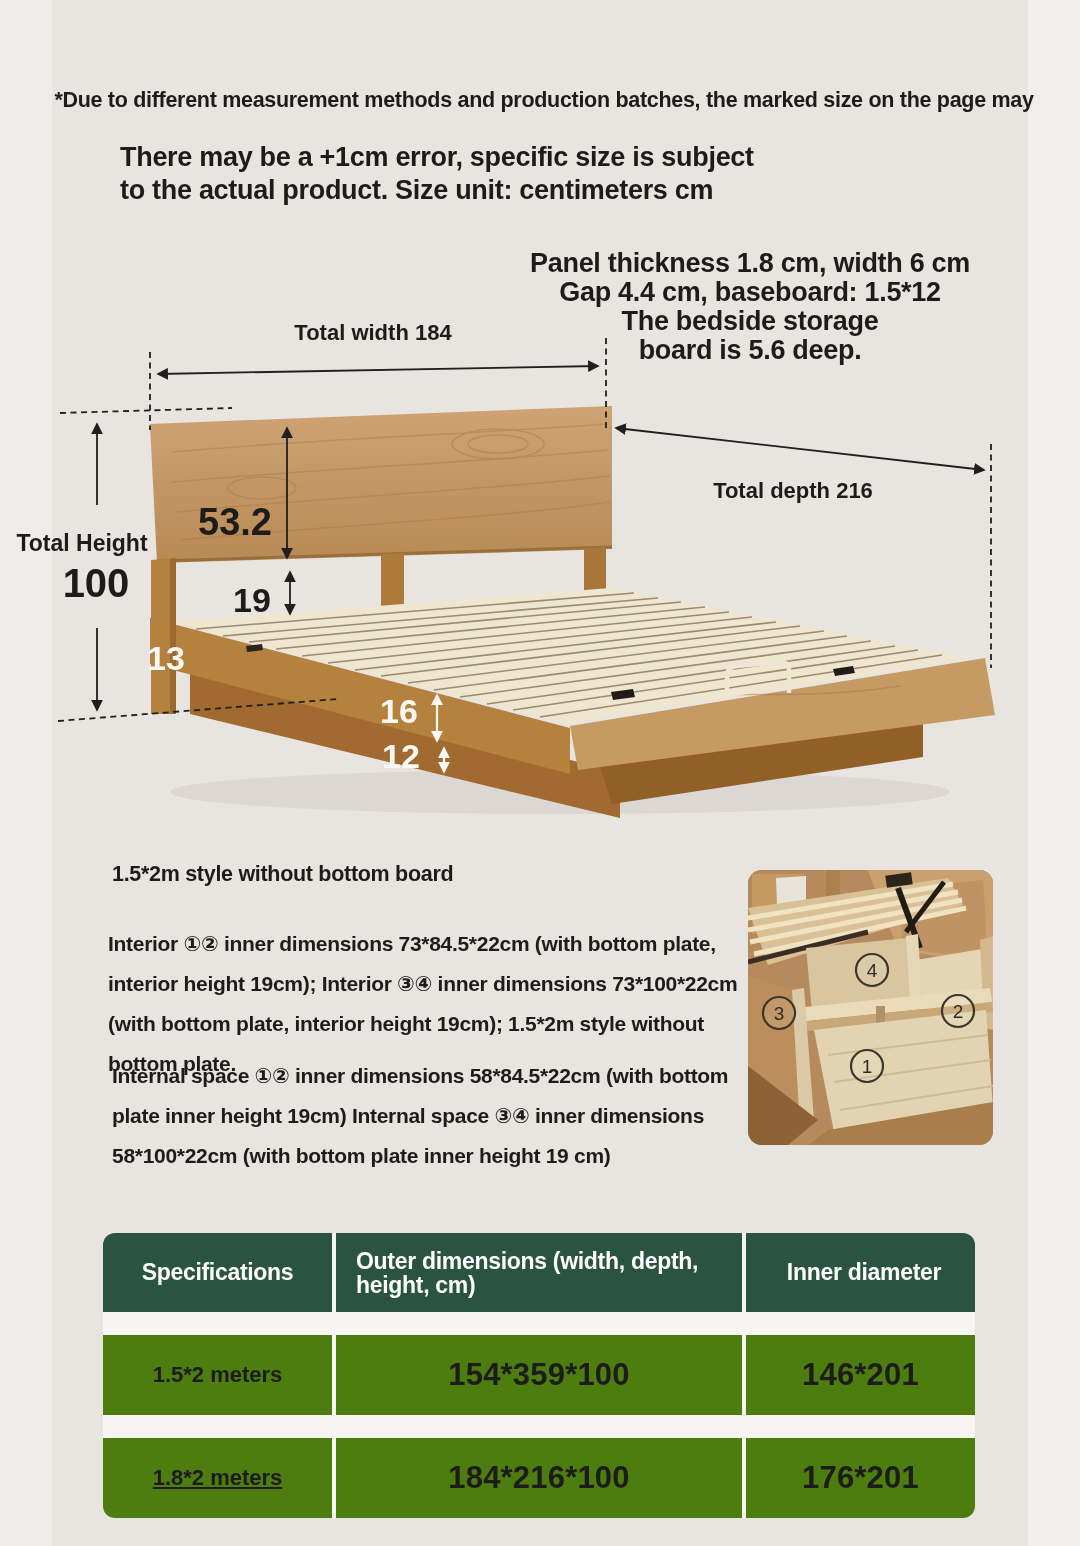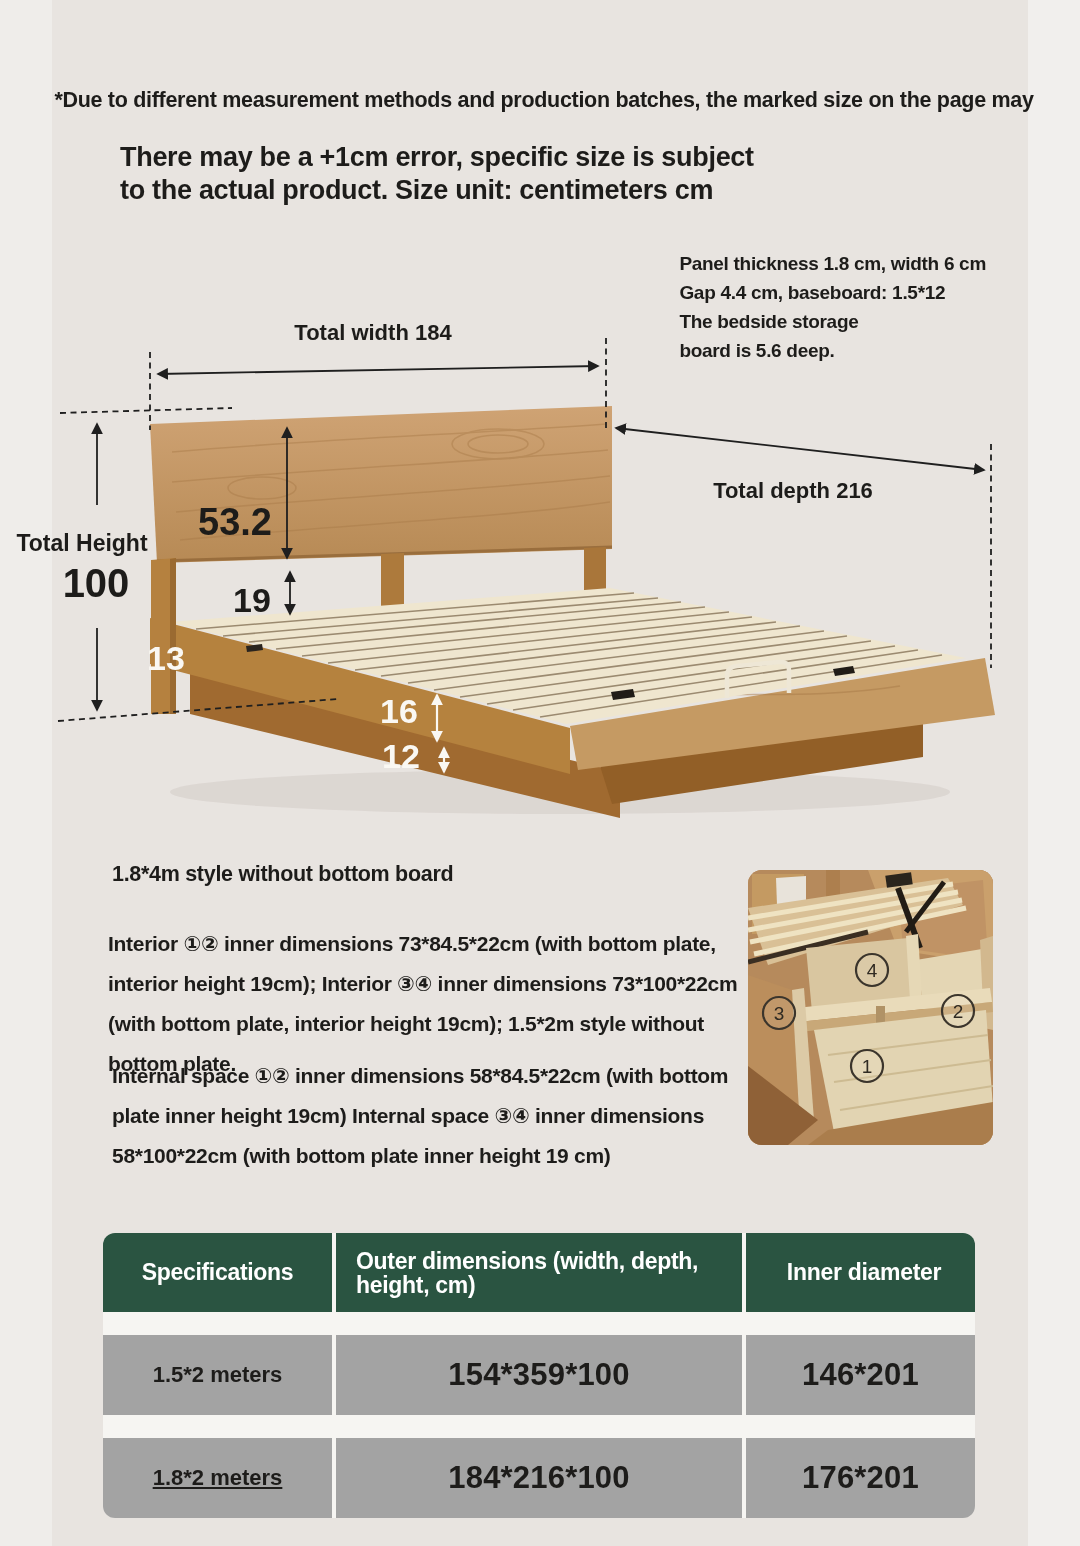--- a/index.html
+++ b/index.html
@@ -14,22 +14,22 @@
   .strip.right{right:0;width:52px;background:#f1efed;}
   .disclaimer{
     position:absolute;left:20px;right:12px;top:88px;
     text-align:center;font-size:21.5px;font-weight:700;letter-spacing:-0.3px;
   }
   .size-note{
     position:absolute;left:120px;top:141px;
     font-size:27px;font-weight:700;line-height:33px;letter-spacing:-0.3px;
   }
   .annotations{
-    position:absolute;right:94px;top:249px;text-align:left;
-    font-size:19px;font-weight:700;line-height:29px;letter-spacing:-0.3px;
+    position:absolute;right:110px;top:249px;text-align:center;
+    font-size:27px;font-weight:700;line-height:29px;letter-spacing:-0.3px;
   }
   .style-note{
     position:absolute;left:112px;top:862px;
     font-size:21.5px;font-weight:700;letter-spacing:-0.3px;
   }
   .paragraph{
     position:absolute;font-size:21px;font-weight:700;line-height:40px;letter-spacing:-0.3px;
   }
   .para-interior{left:108px;top:924px;width:648px;}
   .para-internal{left:112px;top:1056px;width:628px;}
@@ -54,21 +54,21 @@
   }
   .t-row{display:flex;gap:4px;}
   .t-head{height:79px;}
   .t-body{flex:1;}
   .t-cell{display:flex;align-items:center;justify-content:center;}
   .c1{width:229px;}.c2{width:406px;}.c3{flex:1;}
   .t-head .t-cell{background:#2a5441;color:#fff;font-weight:700;font-size:23px;letter-spacing:-0.3px;}
   .t-head .c1{border-top-left-radius:12px;}
   .t-head .c3{border-top-right-radius:12px;padding-left:7px;}
   .t-head .c2{justify-content:flex-start;padding-left:20px;box-sizing:border-box;line-height:24px;}
-  .t-body .t-cell{background:#a3a3a3;}
+  .t-body .t-cell{background:#4d7c0f;}
   .t-body .c1{font-weight:700;font-size:22px;}
   .t-body .c2,.t-body .c3{font-weight:700;font-size:31px;letter-spacing:0.2px;}
   .t-last .c1{border-bottom-left-radius:12px;text-decoration:underline;}
   .t-last .c3{border-bottom-right-radius:12px;}
 </style>
 </head>
 <body>
 
 <div class="strip left"></div>
 <div class="strip right"></div>
@@ -179,21 +179,21 @@
     <text x="82" y="551" class="dim-text dim-23">Total Height</text>
     <text x="96" y="597" class="dim-text dim-40">100</text>
     <text x="235" y="535" class="dim-text dim-38">53.2</text>
     <text x="252" y="612" class="dim-text dim-34">19</text>
     <text x="166" y="670" class="white-num">13</text>
     <text x="399" y="723" class="white-num">16</text>
     <text x="401" y="768" class="white-num">12</text>
   </g>
 </svg>
 
-<div class="style-note">1.8*4m style without bottom board</div>
+<div class="style-note">1.5*2m style without bottom board</div>
 <div class="paragraph para-interior">Interior ①② inner dimensions 73*84.5*22cm (with bottom plate, interior height 19cm); Interior ③④ inner dimensions 73*100*22cm (with bottom plate, interior height 19cm); 1.5*2m style without bottom plate.</div>
 <div class="paragraph para-internal">Internal space ①② inner dimensions 58*84.5*22cm (with bottom plate inner height 19cm) Internal space ③④ inner dimensions 58*100*22cm (with bottom plate inner height 19 cm)</div>
 
 <div class="photo">
   <svg width="245" height="275" viewBox="0 0 245 275">
     <rect x="0" y="0" width="245" height="275" fill="#b68a5c"></rect>
     <rect x="4" y="4" width="52" height="60" fill="#c49a62"></rect>
     <polygon points="28,8 58,6 58,60 30,62" fill="#e8e3da"></polygon>
     <rect x="78" y="0" width="14" height="40" fill="#ad7f4e"></rect>
     <polygon points="120,0 245,0 245,95 150,80" fill="#caa06c"></polygon>

